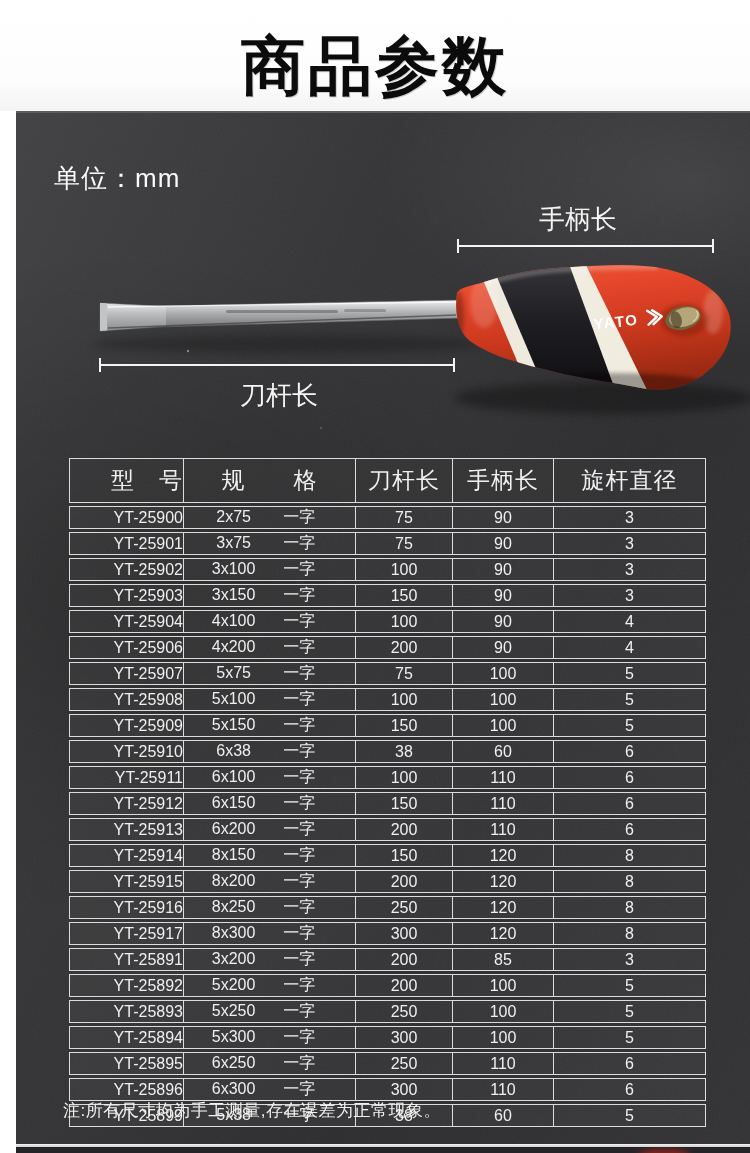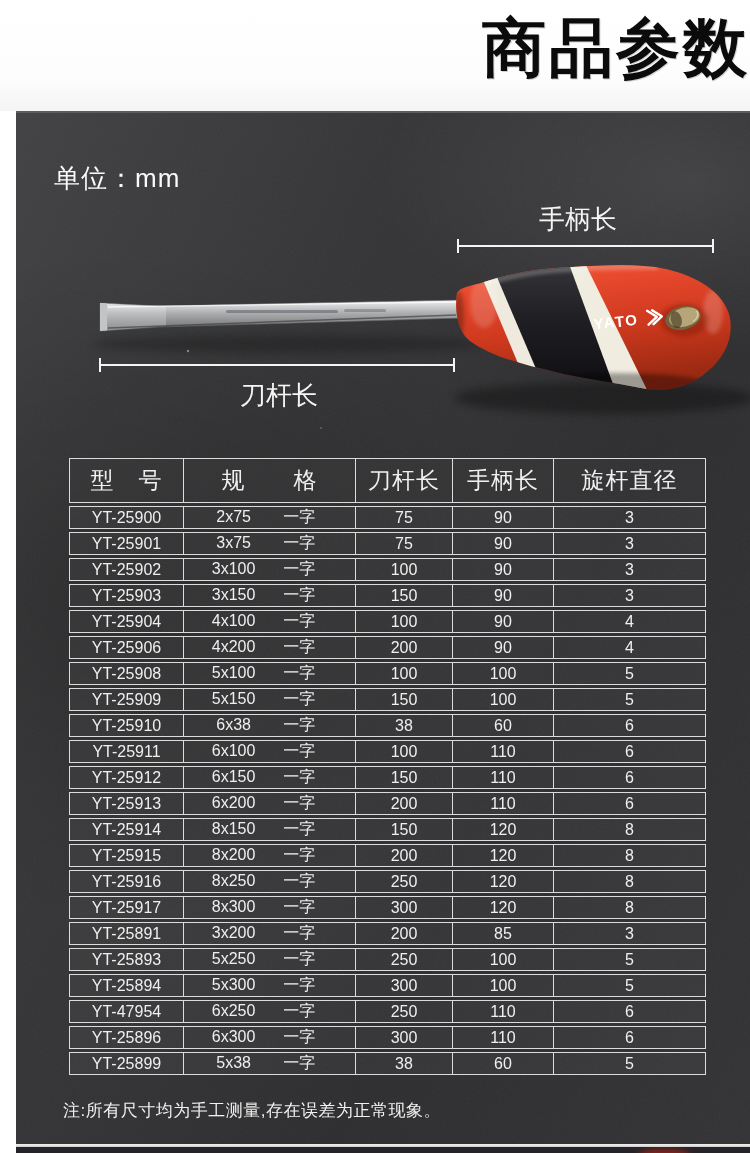--- a/index.html
+++ b/index.html
@@ -2,21 +2,21 @@
 <html><head>
 <meta charset="utf-8">
 <style>
   html,body{margin:0;padding:0;background:#e9e9e9;}
   .page{position:relative;width:750px;height:1153px;margin:0 auto;overflow:hidden;
         font-family:"Liberation Sans",sans-serif;background:#fff;}
 
   
   .title-band{position:absolute;top:0;left:0;width:750px;height:111px;
       background:linear-gradient(#ffffff 0%,#fdfdfd 70%,#f4f4f4 100%);}
-  .title-band h1{margin:0;padding-top:10px;text-align:right;
+  .title-band h1{margin:0;padding-top:28px;text-align:center;
       font-size:64px;line-height:76px;font-weight:bold;letter-spacing:3px;color:#0b0b0b;
       text-shadow:1px 1px 0 rgba(130,130,130,.35);}
 
   
   .dark-section{position:absolute;top:111px;left:16px;width:750px;height:1130px;
       border-top:2px solid #5c5c5e;box-sizing:border-box;
       background:
         radial-gradient(ellipse 520px 300px at 90% 6%, rgba(255,255,255,0.09), transparent 60%),
         radial-gradient(ellipse 640px 520px at 14% 42%, rgba(0,0,0,0.22), transparent 65%),
         linear-gradient(115deg,#414143 0%,#353537 30%,#2d2d2f 62%,#333335 100%);}
@@ -26,21 +26,21 @@
   .diagram{position:absolute;top:0;left:0;z-index:1;}
 
   
   .spec-table{position:absolute;top:342px;left:53px;z-index:2;width:637px;
       border-collapse:separate;border-spacing:0 3px;table-layout:fixed;
       color:#efefef;}
   .spec-table th,.spec-table td{
       border-top:1px solid #dcdcdc;border-bottom:1px solid #dcdcdc;border-right:1px solid #dcdcdc;
       background:rgba(255,255,255,0.035);
       padding:0;text-align:center;vertical-align:middle;overflow:hidden;white-space:nowrap;}
-  .spec-table th:first-child,.spec-table td:first-child{border-left:1px solid #dcdcdc;}
+  .spec-table th:first-child,.spec-table td:first-child{border-left:1px solid #dcdcdc;text-align:right;}
   .spec-table th{height:43px;font-size:23px;font-weight:normal;letter-spacing:1px;
       background:rgba(255,255,255,0.02);}
   .spec-table td{height:20px;font-size:16px;}
   td.c-spec{text-align:left;}
   td.c-spec .spec-size{display:inline-block;width:58%;text-align:center;}
   td.c-spec .spec-type{display:inline-block;width:17%;text-align:center;}
 
   
   .note{position:absolute;top:986px;left:47px;z-index:2;
       font-size:17px;color:#f1f1f1;letter-spacing:0.5px;}
@@ -222,20 +222,27 @@
     <td>4</td>
   </tr>
           <tr>
     <td class="c-model">YT-25906</td>
     <td class="c-spec"><span class="spec-size">4x200</span><span class="spec-type">一字</span></td>
     <td>200</td>
     <td>90</td>
     <td>4</td>
   </tr>
           <tr>
+    <td class="c-model">YT-25907</td>
+    <td class="c-spec"><span class="spec-size">5x75</span><span class="spec-type">一字</span></td>
+    <td>75</td>
+    <td>100</td>
+    <td>5</td>
+  </tr>
+          <tr>
     <td class="c-model">YT-25908</td>
     <td class="c-spec"><span class="spec-size">5x100</span><span class="spec-type">一字</span></td>
     <td>100</td>
     <td>100</td>
     <td>5</td>
   </tr>
           <tr>
     <td class="c-model">YT-25909</td>
     <td class="c-spec"><span class="spec-size">5x150</span><span class="spec-type">一字</span></td>
     <td>150</td>
@@ -299,35 +306,42 @@
     <td>8</td>
   </tr>
           <tr>
     <td class="c-model">YT-25891</td>
     <td class="c-spec"><span class="spec-size">3x200</span><span class="spec-type">一字</span></td>
     <td>200</td>
     <td>85</td>
     <td>3</td>
   </tr>
           <tr>
+    <td class="c-model">YT-25892</td>
+    <td class="c-spec"><span class="spec-size">5x200</span><span class="spec-type">一字</span></td>
+    <td>200</td>
+    <td>100</td>
+    <td>5</td>
+  </tr>
+          <tr>
     <td class="c-model">YT-25893</td>
     <td class="c-spec"><span class="spec-size">5x250</span><span class="spec-type">一字</span></td>
     <td>250</td>
     <td>100</td>
     <td>5</td>
   </tr>
           <tr>
     <td class="c-model">YT-25894</td>
     <td class="c-spec"><span class="spec-size">5x300</span><span class="spec-type">一字</span></td>
     <td>300</td>
     <td>100</td>
     <td>5</td>
   </tr>
           <tr>
-    <td class="c-model">YT-47954</td>
+    <td class="c-model">YT-25895</td>
     <td class="c-spec"><span class="spec-size">6x250</span><span class="spec-type">一字</span></td>
     <td>250</td>
     <td>110</td>
     <td>6</td>
   </tr>
           <tr>
     <td class="c-model">YT-25896</td>
     <td class="c-spec"><span class="spec-size">6x300</span><span class="spec-type">一字</span></td>
     <td>300</td>
     <td>110</td>

